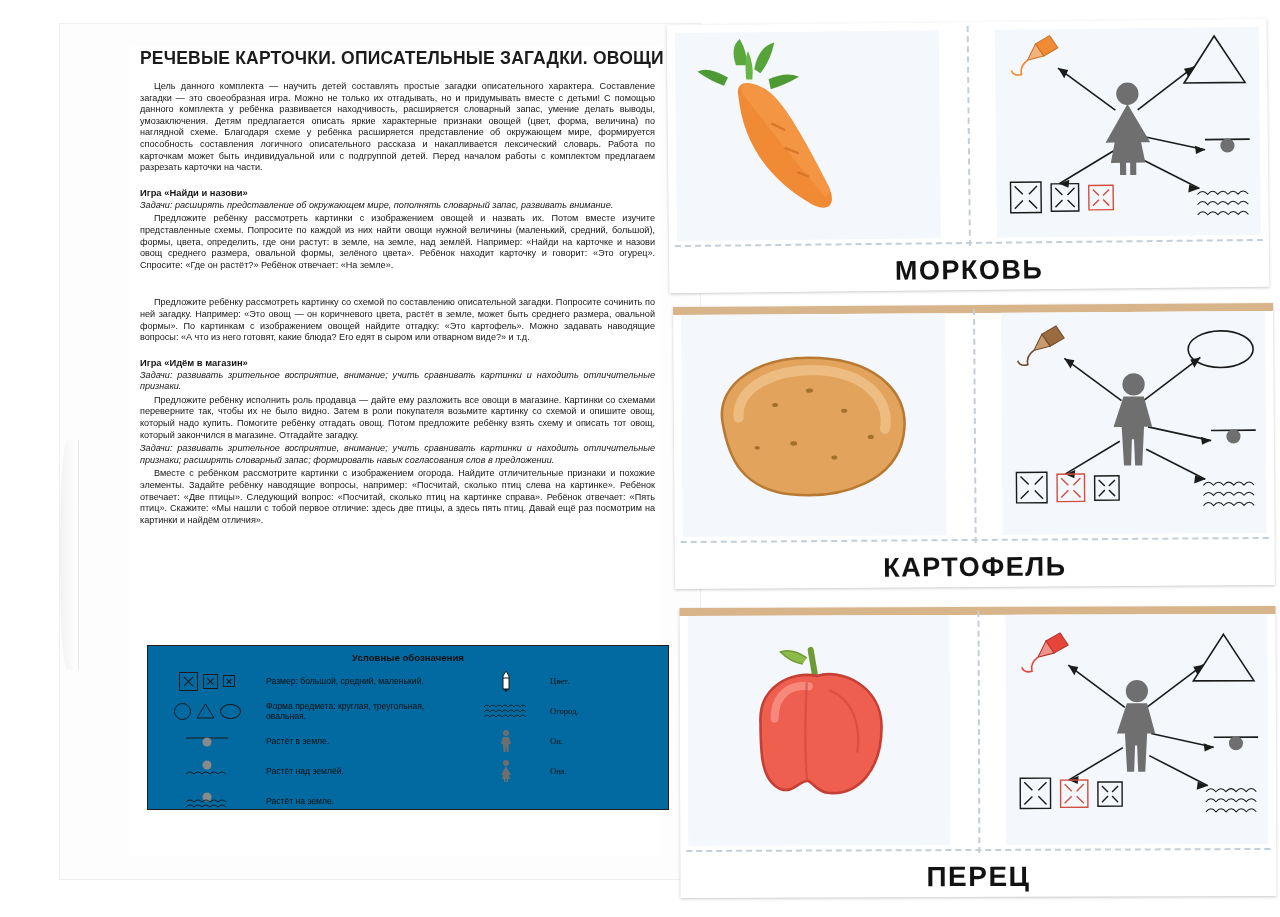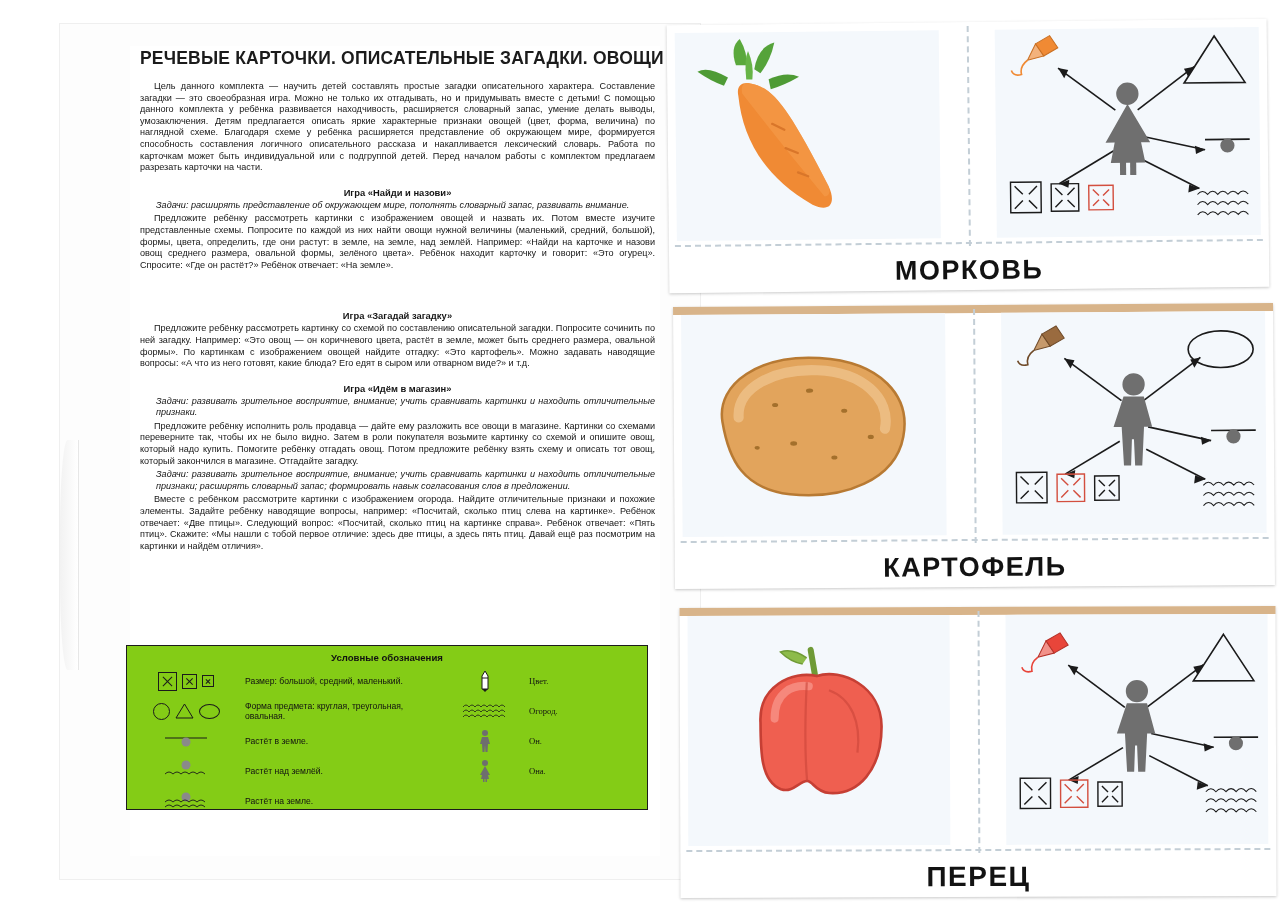--- a/index.html
+++ b/index.html
@@ -33,34 +33,34 @@
   .doc-title{
     font-size:17.5px;font-weight:bold;color:#1b1b1b;
     letter-spacing:.2px;
     margin:0 0 12px 0;white-space:nowrap;
   }
   .doc{
     position:absolute;left:140px;top:48px;width:515px;
     color:#151515;
   }
   .h-bold{font-weight:bold;font-size:9.4px;margin:9px 0 2px 0;}
-  .h-game{font-weight:bold;font-size:9.4px;margin:13px 0 2px 0;text-align:center;}
+  .h-game{font-weight:bold;font-size:9.4px;margin:13px 0 2px 0;}
   p.body{
     font-size:9.1px;line-height:11.6px;margin:0 0 2px 0;
     text-align:justify;text-indent:14px;
     -webkit-hyphens:auto;hyphens:auto;
   }
-  p.body.noind{text-indent:0;margin-left:16px;}
+  p.body.noind{text-indent:0;}
   .ital{font-style:italic;}
   .gap{height:24px;}
 
   
   .legend{
-    position:absolute;left:126px;top:645px;width:520px;height:163px;
-    border:1px solid #1c1c1c;background:#84cc16;
+    position:absolute;left:147px;top:645px;width:520px;height:163px;
+    border:1px solid #1c1c1c;background:#0369a1;
   }
   .legend-title{
     text-align:center;font-size:9.6px;font-weight:bold;margin-top:6px;color:#111;
   }
   .legend-grid{
     position:absolute;left:0;top:22px;width:100%;
     display:grid;grid-template-columns:118px 200px 80px 110px;
     row-gap:4px;align-items:center;
   }
   .lg-icons{display:flex;gap:5px;align-items:center;justify-content:center;height:26px;}
@@ -114,21 +114,20 @@
     <div class="doc-title">РЕЧЕВЫЕ КАРТОЧКИ. ОПИСАТЕЛЬНЫЕ ЗАГАДКИ. ОВОЩИ</div>
 
     <p class="body">Цель данного комплекта — научить детей составлять простые загадки описательного характера. Составление загадки — это своеобразная игра. Можно не только их отгадывать, но и придумывать вместе с детьми! С помощью данного комплекта у ребёнка развивается находчивость, расширяется словарный запас, умение делать выводы, умозаключения. Детям предлагается описать яркие характерные признаки овощей (цвет, форма, величина) по наглядной схеме. Благодаря схеме у ребёнка расширяется представление об окружающем мире, формируется способность составления логичного описательного рассказа и накапливается лексический словарь. Работа по карточкам может быть индивидуальной или с подгруппой детей. Перед началом работы с комплектом предлагаем разрезать карточки на части.</p>
 
     <div class="h-game">Игра «Найди и назови»</div>
     <p class="body ital noind">Задачи: расширять представление об окружающем мире, пополнять словарный запас, развивать внимание.</p>
     <p class="body">Предложите ребёнку рассмотреть картинки с изображением овощей и назвать их. Потом вместе изучите представленные схемы. Попросите по каждой из них найти овощи нужной величины (маленький, средний, большой), формы, цвета, определить, где они растут: в земле, на земле, над землёй. Например: «Найди на карточке и назови овощ среднего размера, овальной формы, зелёного цвета». Ребёнок находит карточку и говорит: «Это огурец». Спросите: «Где он растёт?» Ребёнок отвечает: «На земле».</p>
 
     <div class="gap"></div>
 
-    <div class="h-game">Игра «Загадай загадку»</div>
     <p class="body">Предложите ребёнку рассмотреть картинку со схемой по составлению описательной загадки. Попросите сочинить по ней загадку. Например: «Это овощ — он коричневого цвета, растёт в земле, может быть среднего размера, овальной формы». По картинкам с изображением овощей найдите отгадку: «Это картофель». Можно задавать наводящие вопросы: «А что из него готовят, какие блюда? Его едят в сыром или отварном виде?» и т.д.</p>
 
     <div class="h-game">Игра «Идём в магазин»</div>
     <p class="body ital noind">Задачи: развивать зрительное восприятие, внимание; учить сравнивать картинки и находить отличительные признаки.</p>
     <p class="body">Предложите ребёнку исполнить роль продавца — дайте ему разложить все овощи в магазине. Картинки со схемами переверните так, чтобы их не было видно. Затем в роли покупателя возьмите картинку со схемой и опишите овощ, который надо купить. Помогите ребёнку отгадать овощ. Потом предложите ребёнку взять схему и описать тот овощ, который закончился в магазине. Отгадайте загадку.</p>
 
     <p class="body ital noind">Задачи: развивать зрительное восприятие, внимание; учить сравнивать картинки и находить отличительные признаки; расширять словарный запас; формировать навык согласования слов в предложении.</p>
     <p class="body">Вместе с ребёнком рассмотрите картинки с изображением огорода. Найдите отличительные признаки и похожие элементы. Задайте ребёнку наводящие вопросы, например: «Посчитай, сколько птиц слева на картинке». Ребёнок отвечает: «Две птицы». Следующий вопрос: «Посчитай, сколько птиц на картинке справа». Ребёнок отвечает: «Пять птиц». Скажите: «Мы нашли с тобой первое отличие: здесь две птицы, а здесь пять птиц. Давай ещё раз посмотрим на картинки и найдём отличия».</p>
   </div>
 

